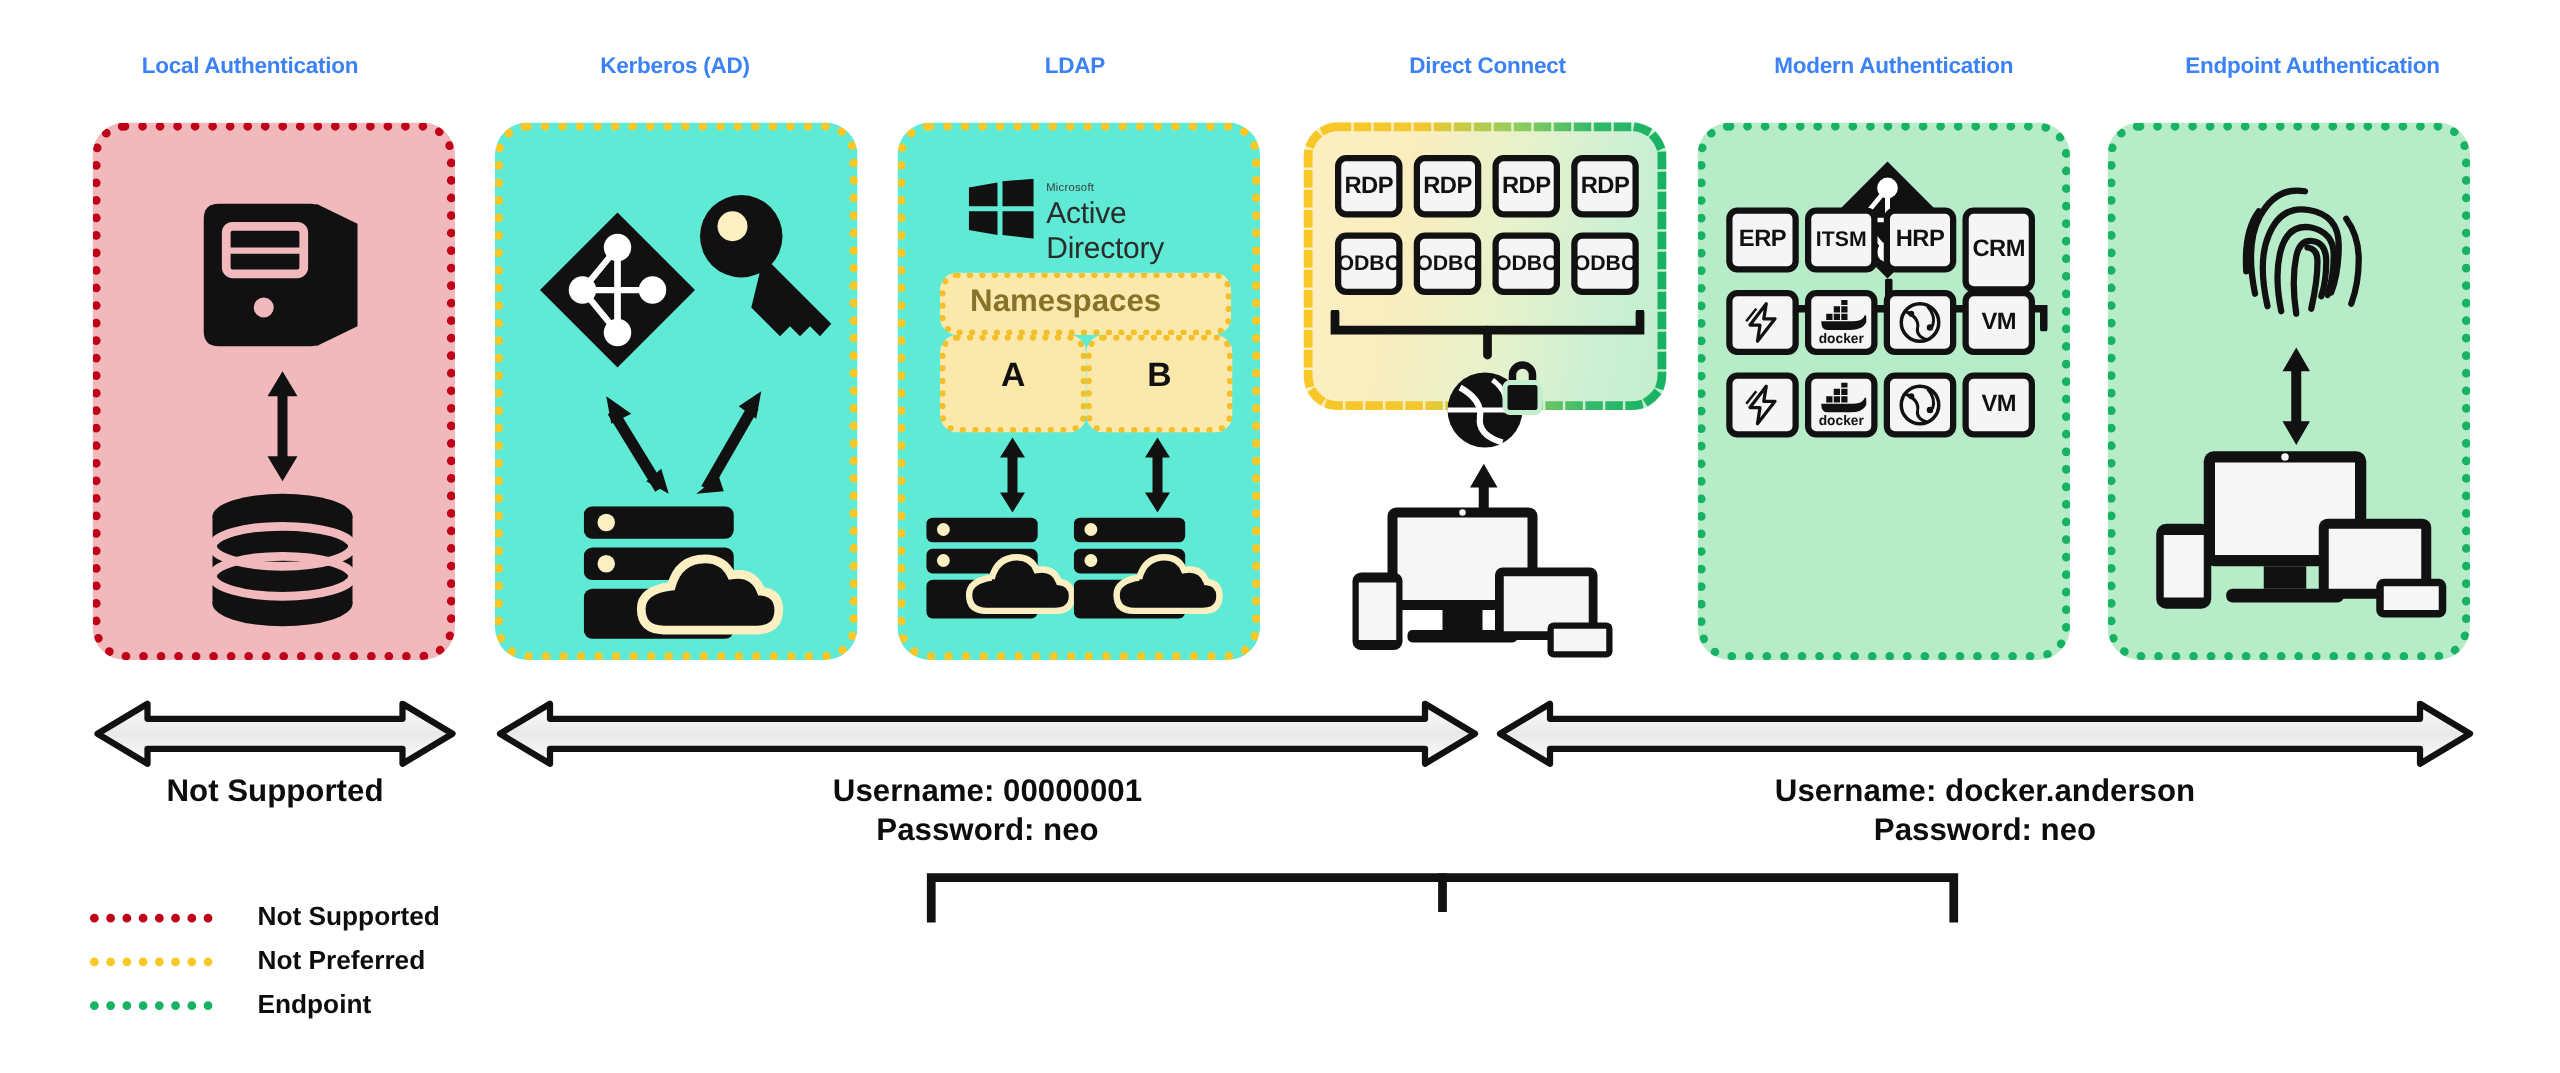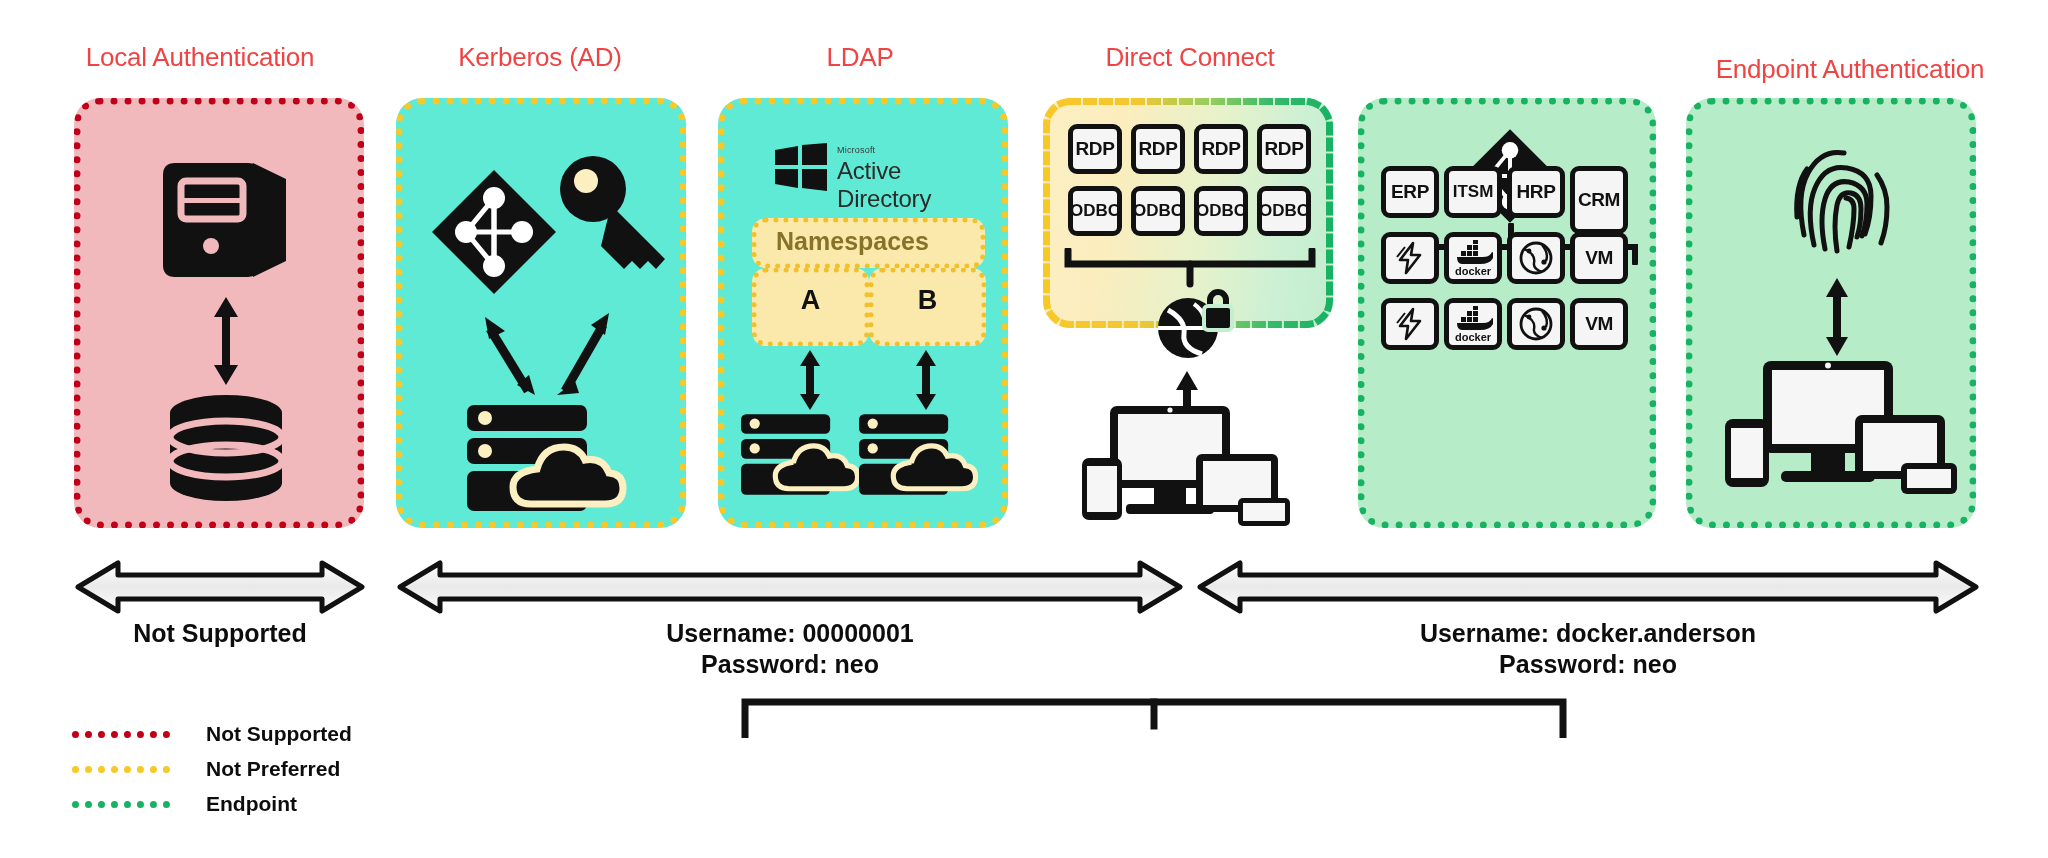--- a/index.html
+++ b/index.html
@@ -7,23 +7,23 @@
     width: 2048px; height: 858px;
     background: #ffffff;
     font-family: "Liberation Sans", sans-serif;
     overflow: hidden;
   }
   #root { position: relative; width: 2048px; height: 858px; }
 
   .col-title {
     position: absolute;
     text-align: center;
-    font-weight: normal;
-    font-size: 26px;
-    color: #ef4444;
+    font-weight: bold;
+    font-size: 18px;
+    color: #3b82f6;
     letter-spacing: -0.2px;
     white-space: nowrap;
   }
 
   .panel {
     position: absolute;
     border-radius: 26px;
     border-width: 7px;
     border-style: dotted;
   }
@@ -76,21 +76,22 @@
 </style>
 </head>
 <body>
 
 <div id="root">
 
   <div class="col-title" style="left:40px; top:42px; width:320px;">Local Authentication</div>
   <div class="col-title" style="left:380px; top:42px; width:320px;">Kerberos (AD)</div>
   <div class="col-title" style="left:700px; top:42px; width:320px;">LDAP</div>
   <div class="col-title" style="left:1030px; top:42px; width:320px;">Direct Connect</div>
-  <div class="col-title" style="left:1680px; top:42px; width:340px;margin-top:12px;">Endpoint Authentication</div>
+  <div class="col-title" style="left:1345px; top:42px; width:340px;">Modern Authentication</div>
+  <div class="col-title" style="left:1680px; top:42px; width:340px;">Endpoint Authentication</div>
 
   <div class="panel p-red" style="left:74px; top:98px; width:290px; height:430px;">
 
     <div class="ico" style="left:72px; top:52px; width:145px; height:125px;">
       <svg viewBox="0 0 145 125">
         <path d="M10 18 Q10 6 22 6 H95 Q107 6 107 18 V108 Q107 120 95 120 H22 Q10 120 10 108 Z" fill="#111"></path>
         <path d="M100 6 L133 22 V104 L100 120 Z" fill="#111"></path>
         <rect x="28" y="24" width="62" height="38" rx="5" fill="none" stroke="#f2b9bd" stroke-width="7"></rect>
         <rect x="28" y="41" width="62" height="5" fill="#f2b9bd"></rect>
         <circle cx="58" cy="89" r="8" fill="#f2b9bd"></circle>

